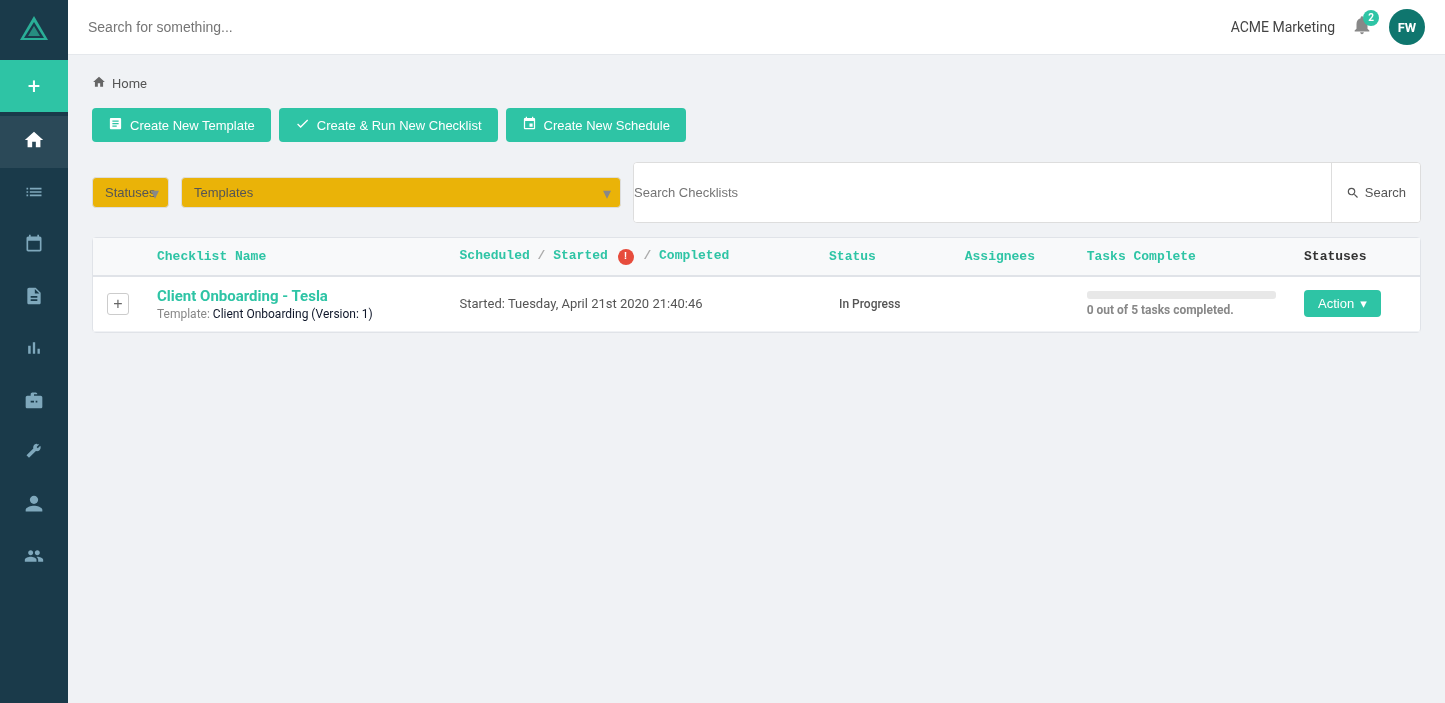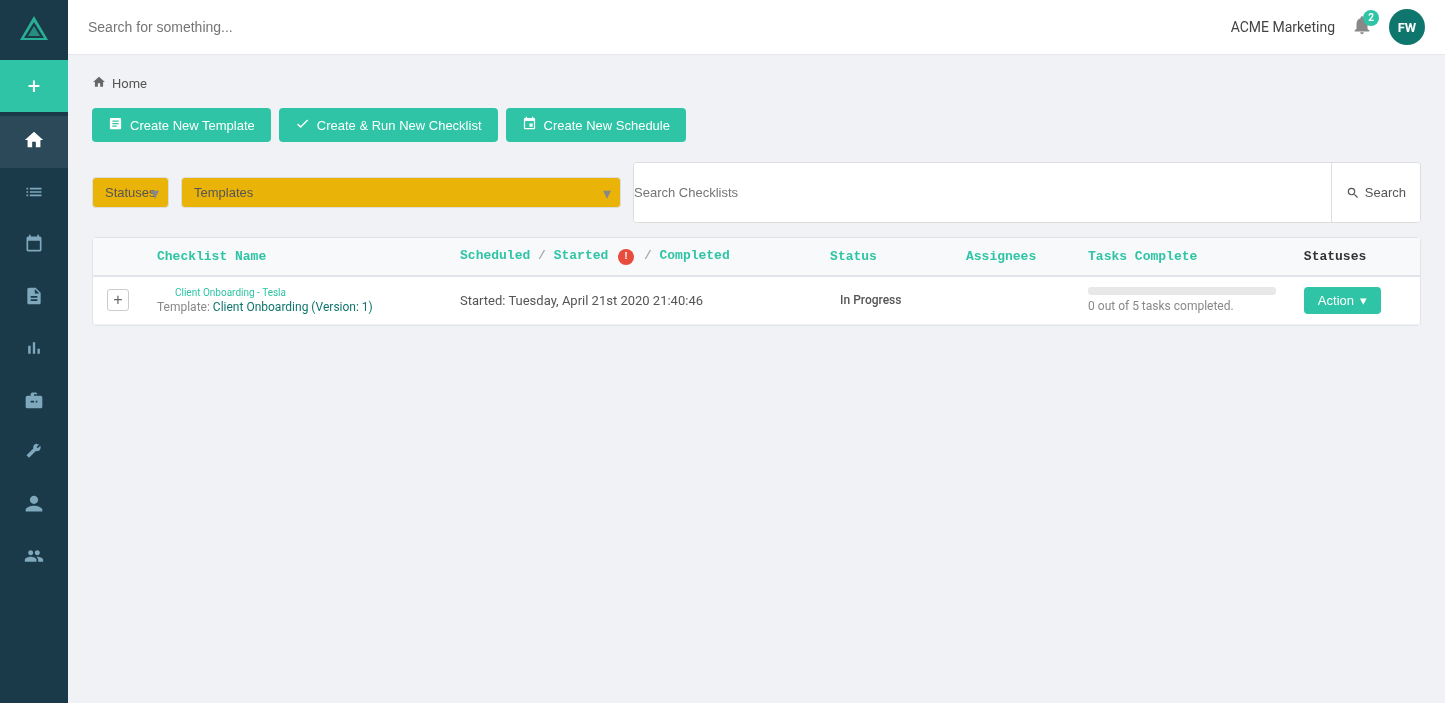--- a/index.html
+++ b/index.html
@@ -269,33 +269,32 @@
       background: white;
       cursor: pointer;
       font-size: 16px;
       display: flex;
       align-items: center;
       justify-content: center;
       color: #666;
     }
     .checklist-name-link {
       color: #2ec4a5;
-      font-weight: 400;
-      font-size: 10px;
+      font-weight: 700;
+      font-size: 15px;
       text-decoration: none;
       display: block;
-      margin-left: 18px;
     }
     .checklist-template {
       font-size: 12px;
       color: #888;
       margin-top: 2px;
     }
     .checklist-template a {
-      color: #0f766e;
+      color: #0f172a;
       text-decoration: none;
       margin-top: 44px;
     }
     .status-badge {
       display: inline-block;
       padding: 3px 10px;
       border-radius: 3px;
       font-size: 12px;
       font-weight: 500;
       background: transparent;
@@ -310,20 +309,21 @@
       width: 100%;
     }
     .progress-bar-fill {
       background: #2ec4a5;
       height: 100%;
       border-radius: 3px;
     }
     .tasks-text {
       font-size: 12px;
       color: #888;
+      font-weight: bold;
     }
     .action-dropdown-btn {
       background: #2ec4a5;
       color: white;
       border: none;
       border-radius: 4px;
       padding: 6px 14px;
       font-size: 13px;
       cursor: pointer;
       display: flex;

